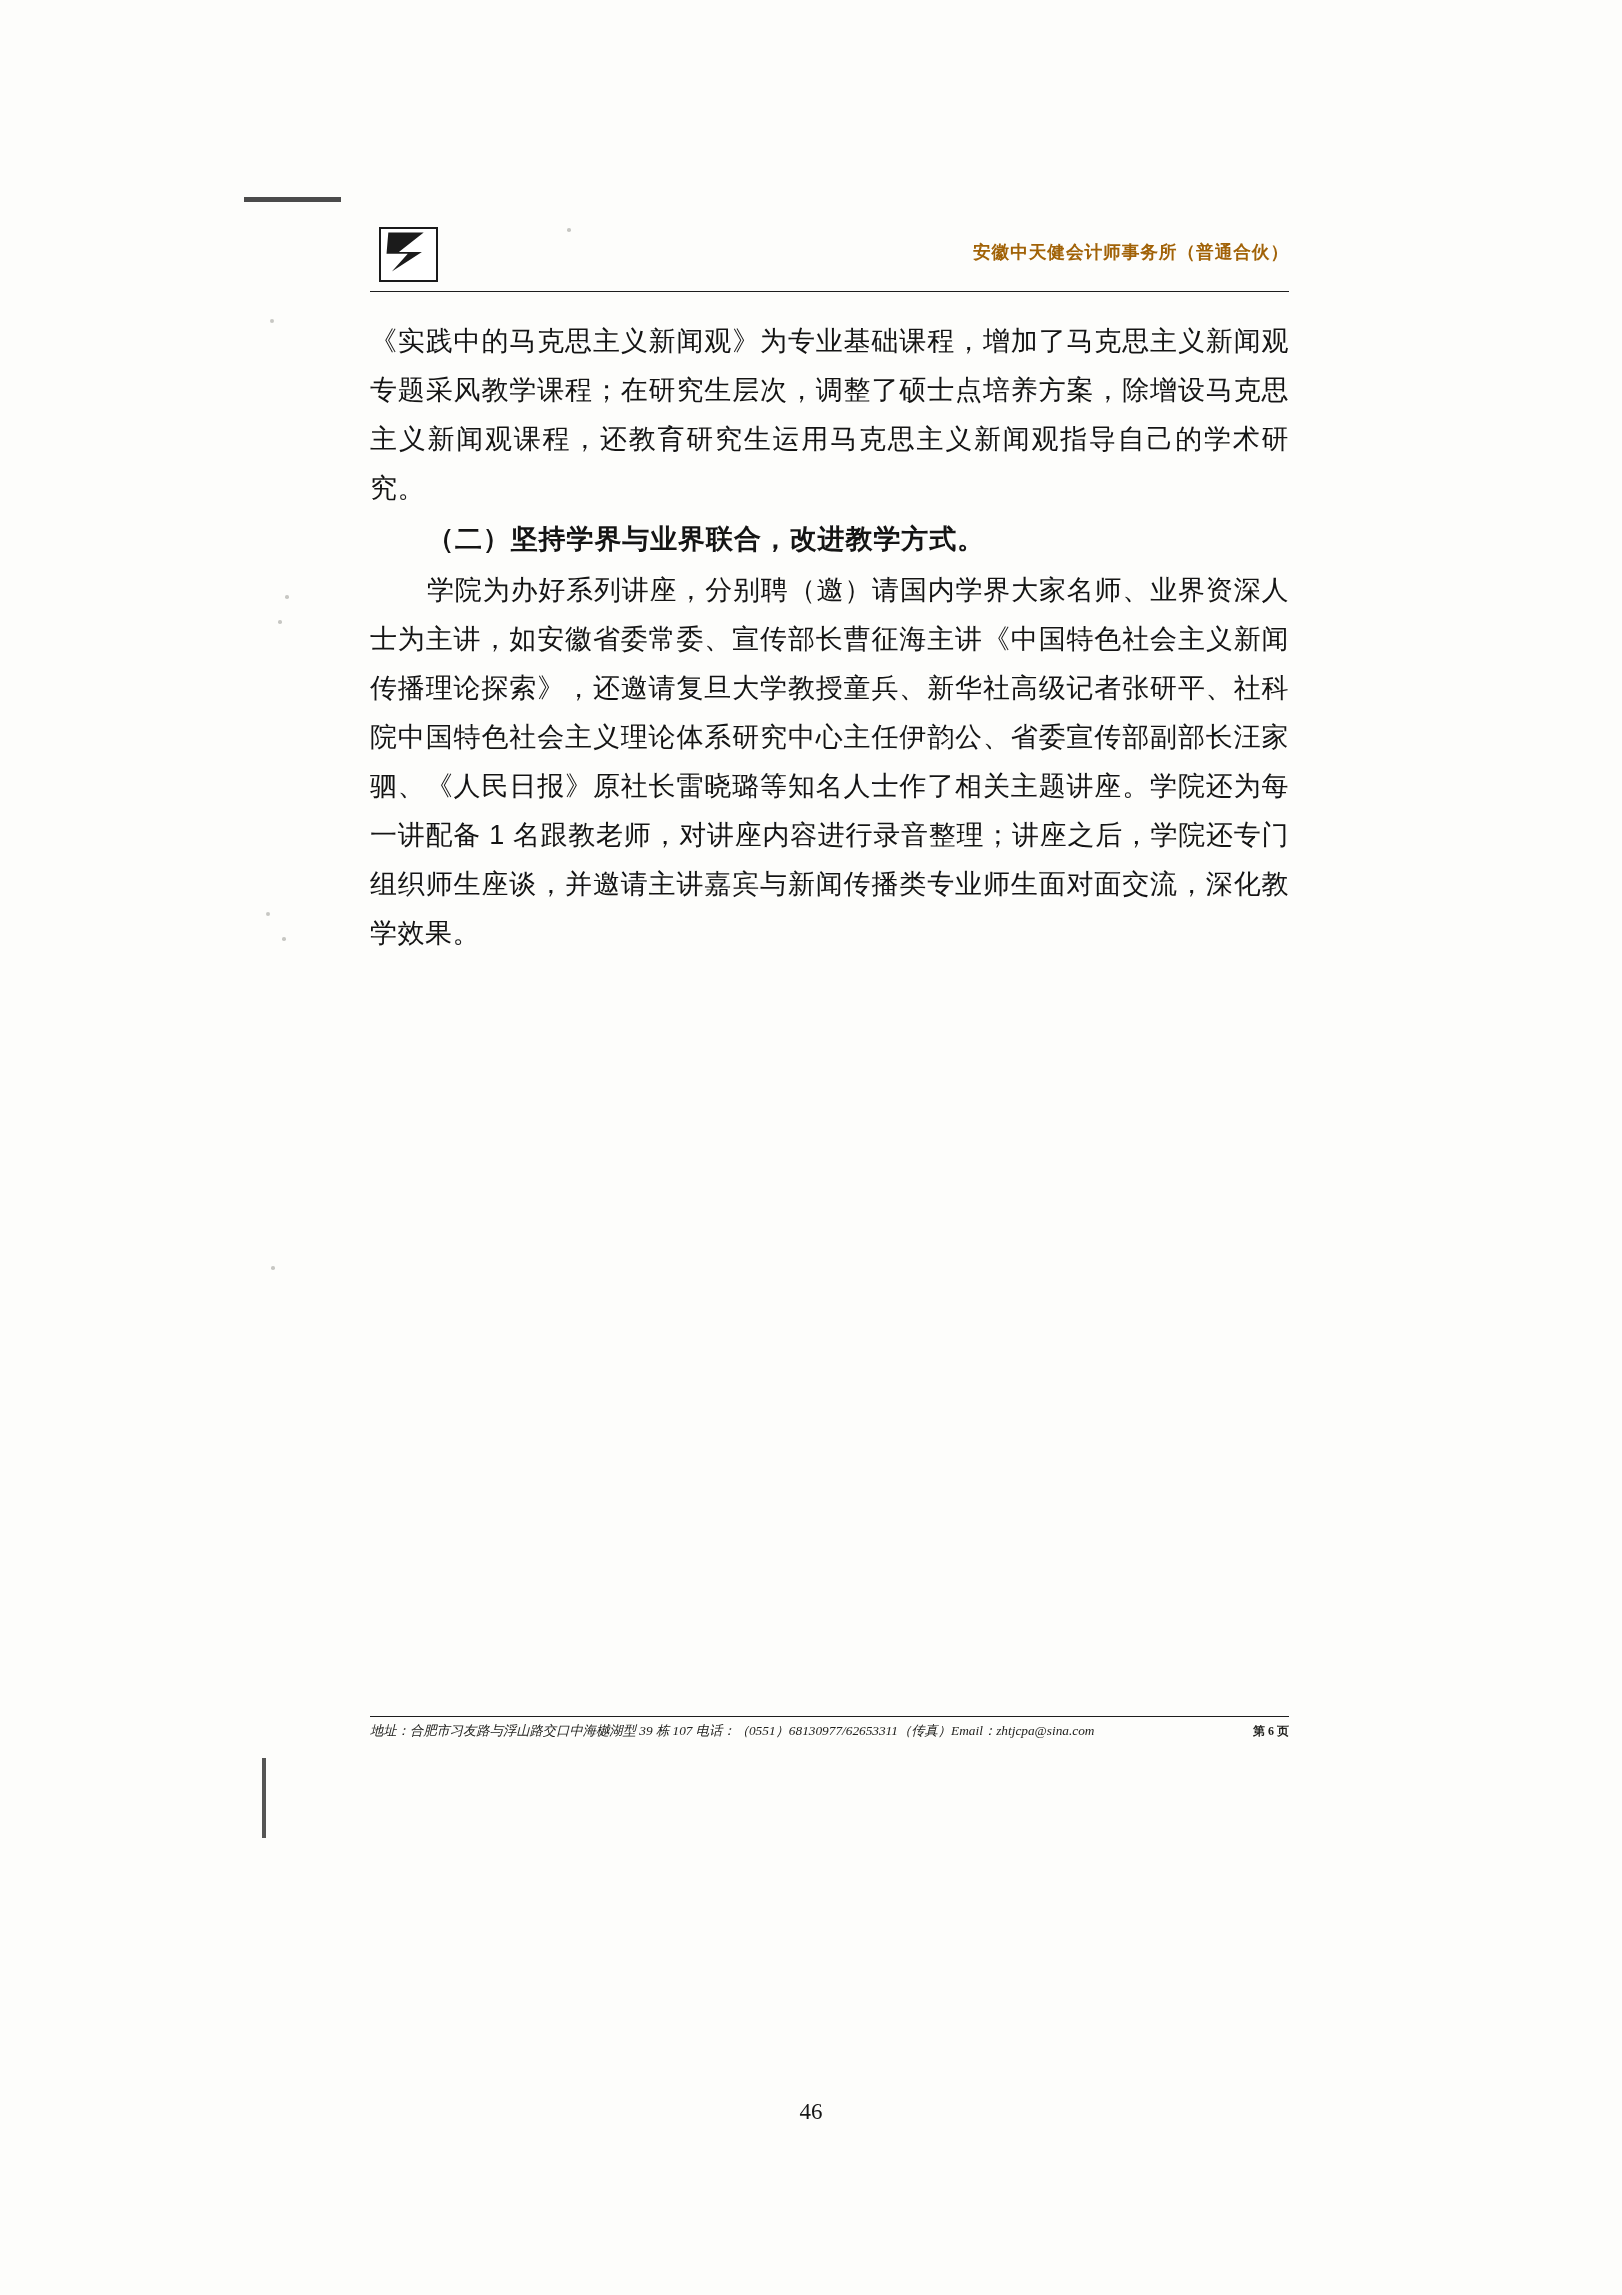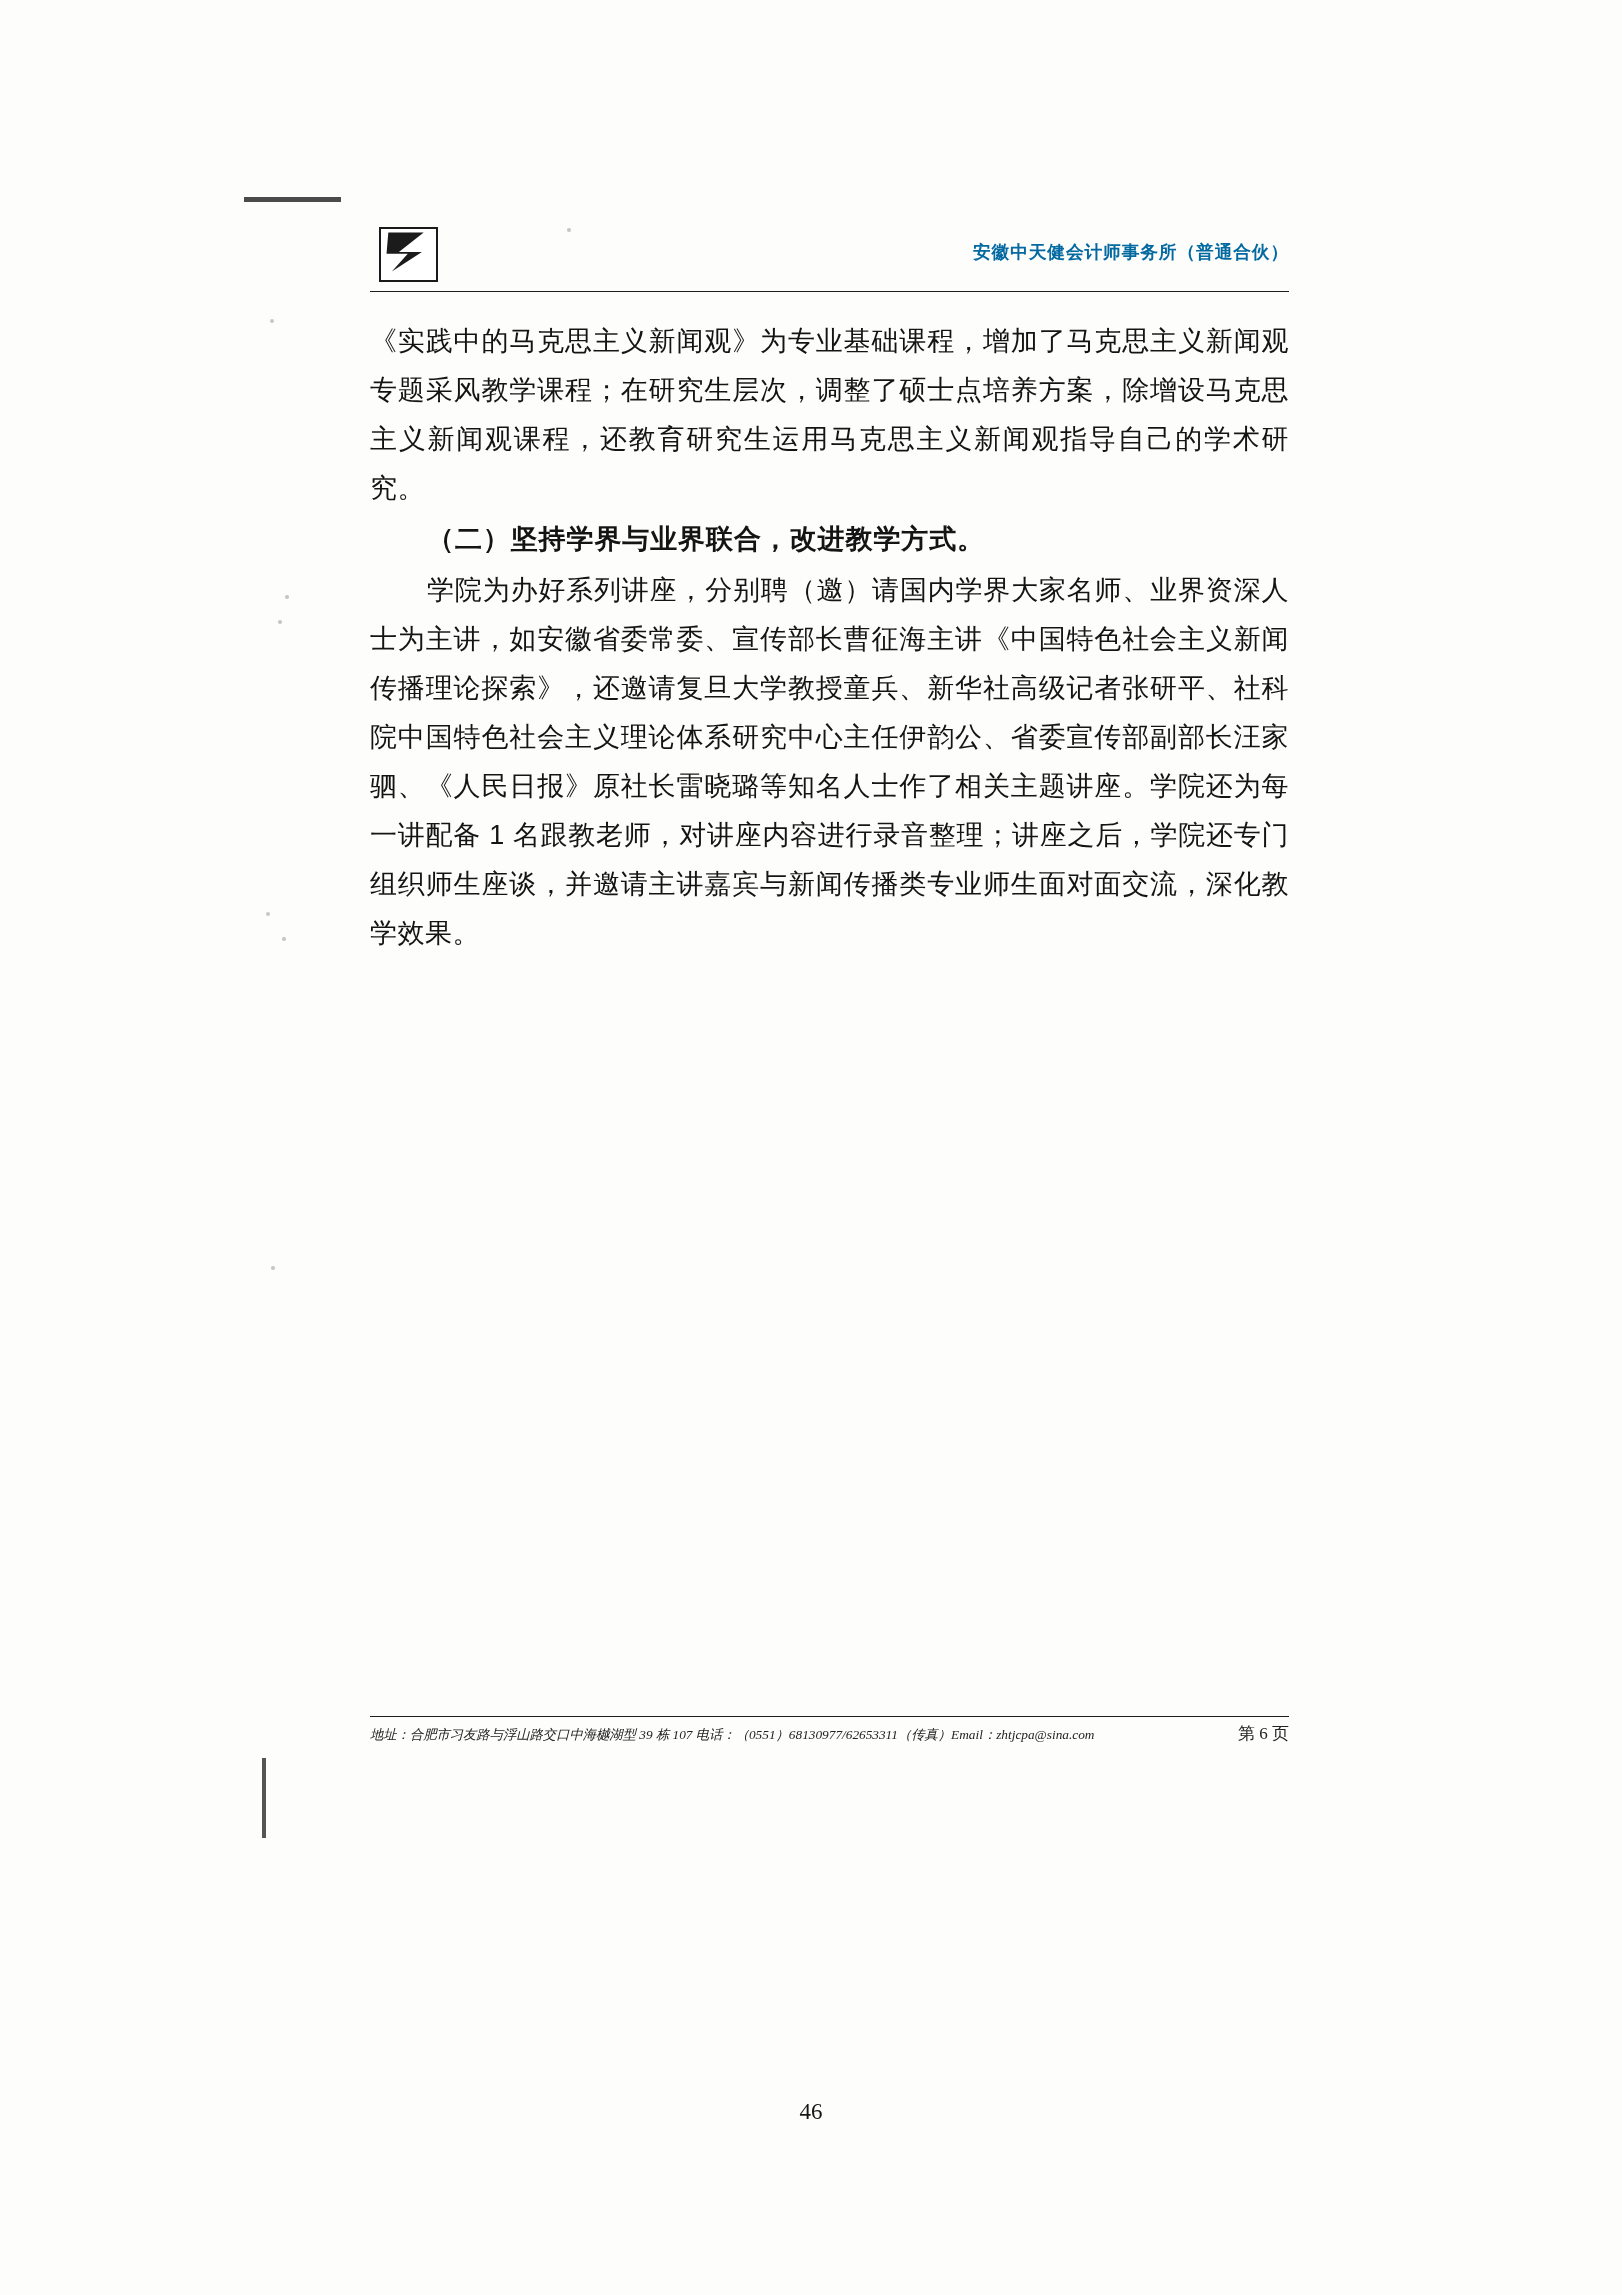--- a/index.html
+++ b/index.html
@@ -69,21 +69,21 @@
   }
   .logo svg { display: block; }
   .firm-name {
     position: absolute;
     right: 0;
     top: 26.6px;
     font-family: "Liberation Serif", serif;
     font-size: 17.7px;
     font-weight: bold;
     letter-spacing: 0.9px;
-    color: #0369a1;
+    color: #a16207;
     white-space: nowrap;
   }
   .header-rule {
     position: absolute;
     left: 0; right: 0;
     top: 78px;
     border-top: 1.8px solid #1d1d1d;
   }
 
   
@@ -123,22 +123,22 @@
     font-family: "Liberation Serif", serif;
     font-style: italic;
     font-size: 13.3px;
     color: #22221f;
     white-space: nowrap;
     gap: 6px;
   }
   .footer-addr { letter-spacing: 0px; }
   .footer-page {
     font-style: normal;
-    font-weight: normal;
-    font-size: 17px;
+    font-weight: bold;
+    font-size: 12px;
     padding-left: 12.4px;
   }
 
   
   .page-number {
     position: absolute;
     left: 0; right: 0;
     top: 2099px;
     text-align: center;
     font-family: "Liberation Serif", serif;

